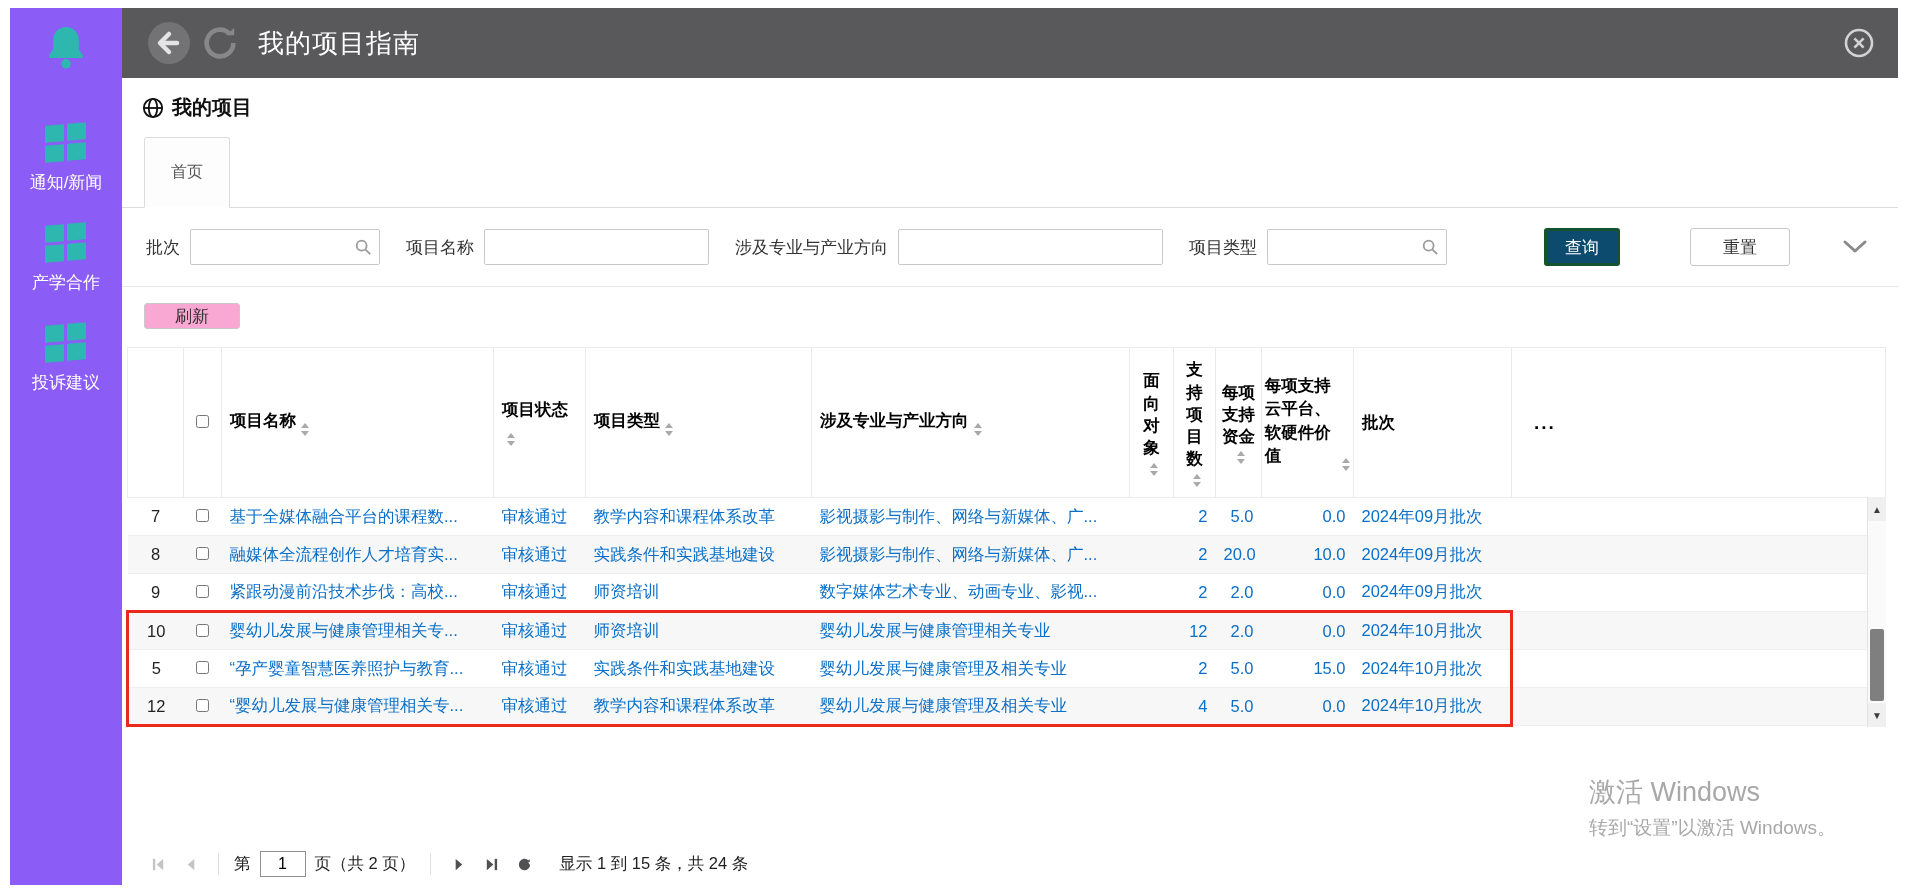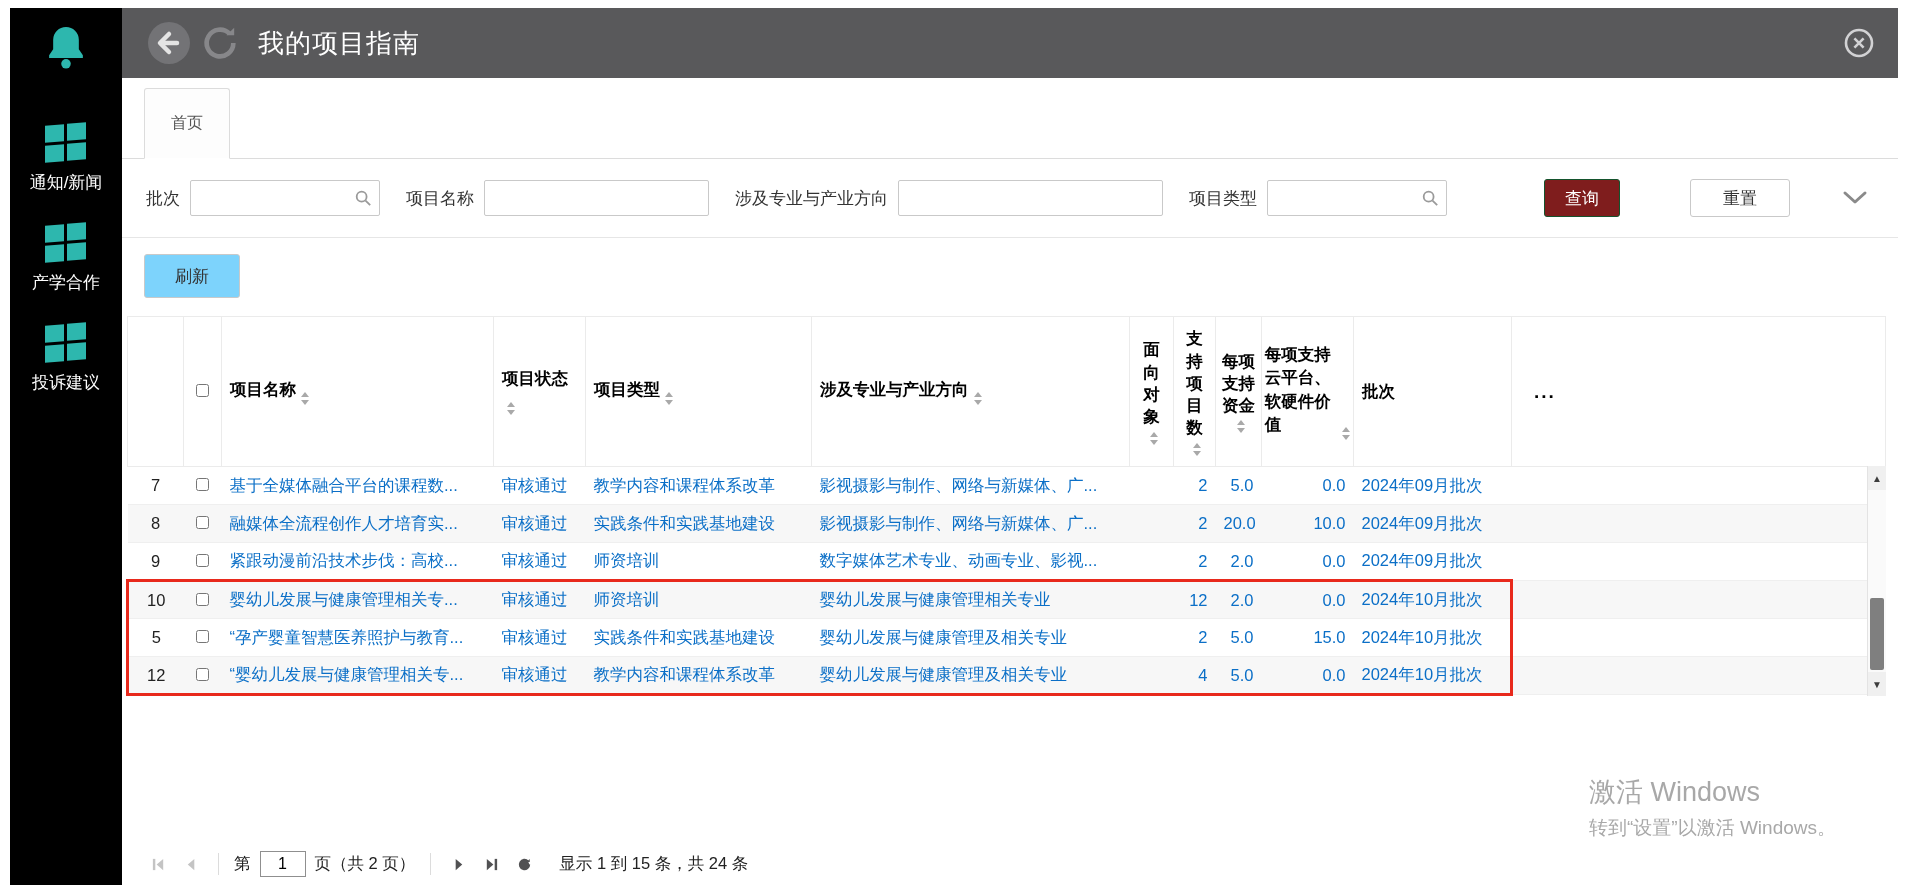--- a/index.html
+++ b/index.html
@@ -1,21 +1,21 @@
 <!DOCTYPE html>
 <html><head>
 <meta charset="utf-8">
 <style>
   * { box-sizing: border-box; margin: 0; padding: 0; }
   html,body { width:1908px; height:891px; overflow:hidden; background:#fff;
     font-family:"Liberation Sans","DejaVu Sans",sans-serif; }
   .app { position:absolute; top:8px; left:10px; right:10px; bottom:6px; display:flex; background:#fff; }
 
   
-  .sidebar { width:112px; flex-shrink:0; background:#000000; display:flex; flex-direction:column; align-items:center; padding-top:16px; }
+  .sidebar { width:112px; flex-shrink:0; background:#8b5cf6; display:flex; flex-direction:column; align-items:center; padding-top:16px; }
   .bell { margin-bottom:52px; cursor:pointer; }
   .side-item { display:flex; flex-direction:column; align-items:center; margin-bottom:30px; cursor:pointer; }
   .win-icon { display:grid; grid-template-columns:19px 19px; grid-auto-rows:17px; gap:3px; transform:skewY(-5deg); margin-bottom:10px; }
   .win-icon i { background:#2db7ae; display:block; }
   .side-label { color:#fff; font-size:17px; }
 
   
   .main { flex:1; display:flex; flex-direction:column; min-width:0; }
   .topbar { height:70px; background:#59595b; display:flex; align-items:center; padding:0 24px; gap:8px; flex-shrink:0; }
   .topbar h1 { font-size:26px; color:#fff; font-weight:500; margin-left:10px; letter-spacing:1px; }
@@ -33,26 +33,26 @@
 
   .filterbar { display:flex; align-items:center; gap:26px; padding:20px 24px; border-bottom:1px solid #e6e6e6; }
   .fgroup { display:flex; align-items:center; gap:10px; }
   .fgroup label { font-size:17px; color:#333; white-space:nowrap; }
   .inputwrap { position:relative; }
   .f-input { height:36px; border:1px solid #c9c9c9; border-radius:2px; font-size:16px; padding:0 30px 0 8px; outline:none; }
   .f-input.no-icon { padding-right:8px; }
   .w-batch{width:190px} .w-name{width:225px} .w-major{width:265px} .w-type{width:180px}
   .search-icon { position:absolute; right:8px; top:50%; transform:translateY(-50%); width:18px; height:18px; }
   .btn { cursor:pointer; border-radius:3px; font-size:17px; font-family:inherit; }
-  .btn-query { margin-left:auto; width:76px; height:38px; background:#7f1d1d; border:1px solid #14532d; color:#fff; }
+  .btn-query { margin-left:auto; width:76px; height:38px; background:#0c4a6e; border:3px solid #14532d; color:#fff; }
   .btn-reset { margin-left:44px; width:100px; height:38px; background:#fff; border:1px solid #c9c9c9; color:#333; }
   .chev { margin:0 6px 0 26px; cursor:pointer; display:flex; align-items:center; }
 
   .toolbar { padding:16px 0 10px 22px; }
-  .btn-refresh { min-width:96px; height:44px; background:#7dd3fc; border:1px solid #c9c9c9; color:#333; }
+  .btn-refresh { min-width:96px; height:26px; background:#f9a8d4; border:1px solid #c9c9c9; color:#333; }
 
   
   .table-wrap { position:relative; margin:8px 12px 0 4px; }
   table { width:100%; border-collapse:collapse; table-layout:fixed; }
   thead th { height:150px; border:1px solid #ebebeb; background:#fff; padding:4px 8px; font-size:16.5px; color:#000;
              vertical-align:middle; text-align:left; font-weight:bold; cursor:pointer; }
   th.c-center { text-align:center; padding:4px 2px; }
   th.col-filler { cursor:default; padding-left:22px; font-size:19px; letter-spacing:2px; }
   tbody td { height:38px; border-bottom:1px solid #efefef; padding:0 8px; white-space:nowrap; overflow:hidden;
              color:#0b6fc7; font-size:16.5px; }
@@ -158,20 +158,30 @@
       <div class="iconbtn close-btn">
         <svg width="30" height="30" viewBox="0 0 30 30">
             <circle cx="15" cy="15" r="13" fill="none" stroke="#d2d2d4" stroke-width="2.6"></circle>
             <path d="M10.4 10.4l9.2 9.2M19.6 10.4l-9.2 9.2" stroke="#d2d2d4" stroke-width="2.6"></path>
           </svg>
       </div>
     </header>
 
     <div class="content">
 
+      <div class="title-row">
+        <span class="iconbtn">
+          <svg width="22" height="22" viewBox="0 0 24 24" fill="none" stroke="#111" stroke-width="2">
+              <circle cx="12" cy="12" r="10"></circle>
+              <ellipse cx="12" cy="12" rx="4.6" ry="10"></ellipse>
+              <path d="M2 12h20"></path>
+            </svg>
+        </span>
+        <span class="page-title">我的项目</span>
+      </div>
 
       <div class="tabbar">
         <div class="tab">首页</div>
       </div>
 
       <div class="filterbar">
         <div class="fgroup">
           <label>批次</label>
           <span class="inputwrap">
             <input class="f-input w-batch" style="">

